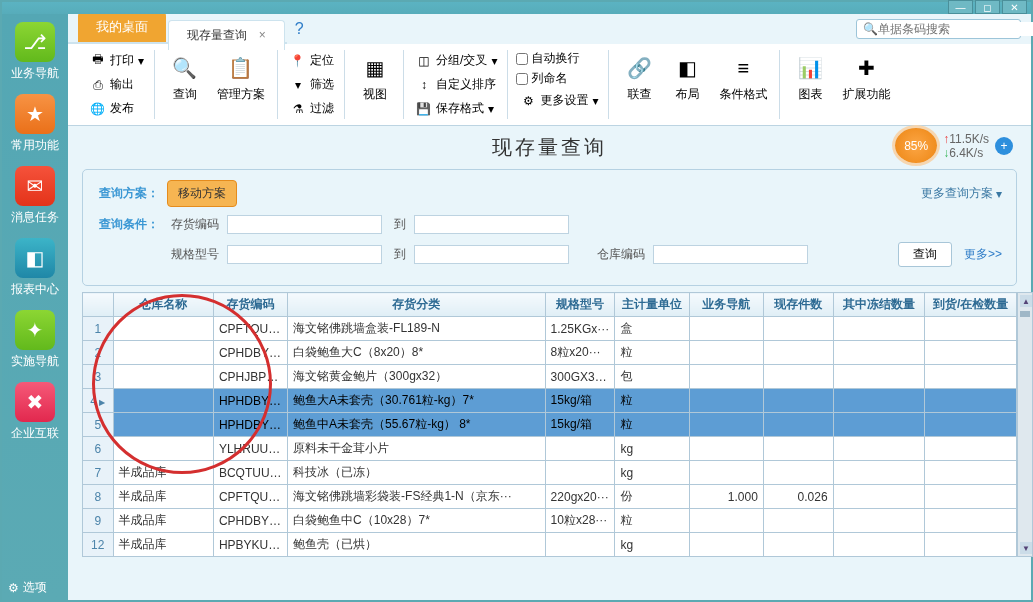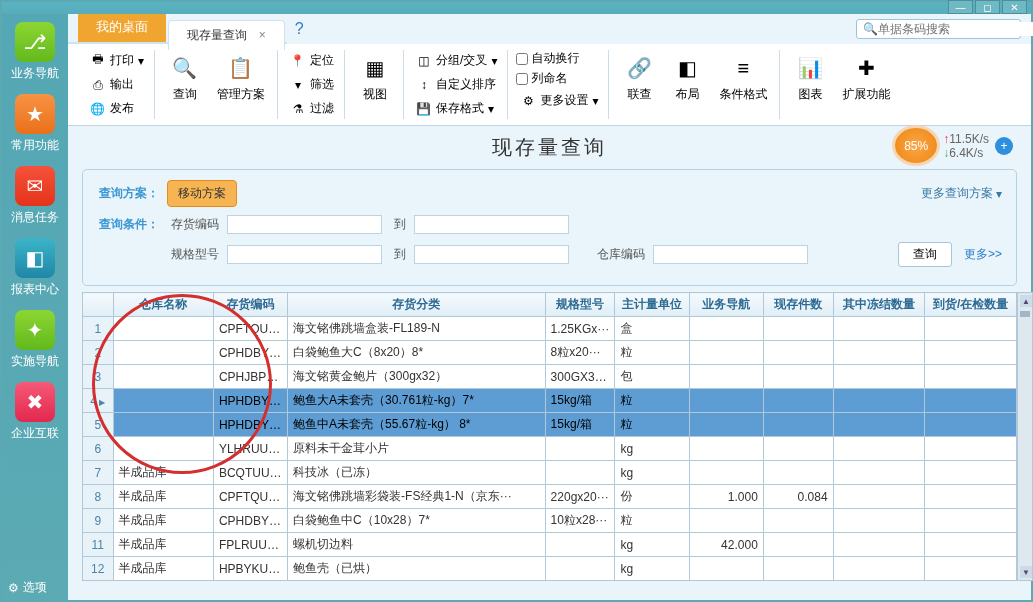--- a/index.html
+++ b/index.html
@@ -418,49 +418,37 @@
                 <td class="ta-r"></td>
               </tr>
               <tr>
                 <td class="col-num">8</td>
                 <td>半成品库</td>
                 <td>CPFTQU0···</td>
                 <td>海文铭佛跳墙彩袋装-FS经典1-N（京东···</td>
                 <td>220gx20···</td>
                 <td>份</td>
                 <td class="ta-r">1.000</td>
-                <td class="ta-r">0.084</td>
+                <td class="ta-r">0.026</td>
                 <td class="ta-r"></td>
                 <td class="ta-r"></td>
               </tr>
               <tr>
                 <td class="col-num">9</td>
                 <td>半成品库</td>
                 <td>CPHDBY0···</td>
                 <td>白袋鲍鱼中C（10x28）7*</td>
                 <td>10粒x28···</td>
                 <td>粒</td>
                 <td class="ta-r"></td>
                 <td class="ta-r"></td>
                 <td class="ta-r"></td>
                 <td class="ta-r"></td>
               </tr>
               <tr>
-                <td class="col-num">11</td>
-                <td>半成品库</td>
-                <td>FPLRUU003</td>
-                <td>螺机切边料</td>
-                <td></td>
-                <td>kg</td>
-                <td class="ta-r">42.000</td>
-                <td class="ta-r"></td>
-                <td class="ta-r"></td>
-                <td class="ta-r"></td>
-              </tr>
-              <tr>
                 <td class="col-num">12</td>
                 <td>半成品库</td>
                 <td>HPBYKU0···</td>
                 <td>鲍鱼壳（已烘）</td>
                 <td></td>
                 <td>kg</td>
                 <td class="ta-r"></td>
                 <td class="ta-r"></td>
                 <td class="ta-r"></td>
                 <td class="ta-r"></td>

